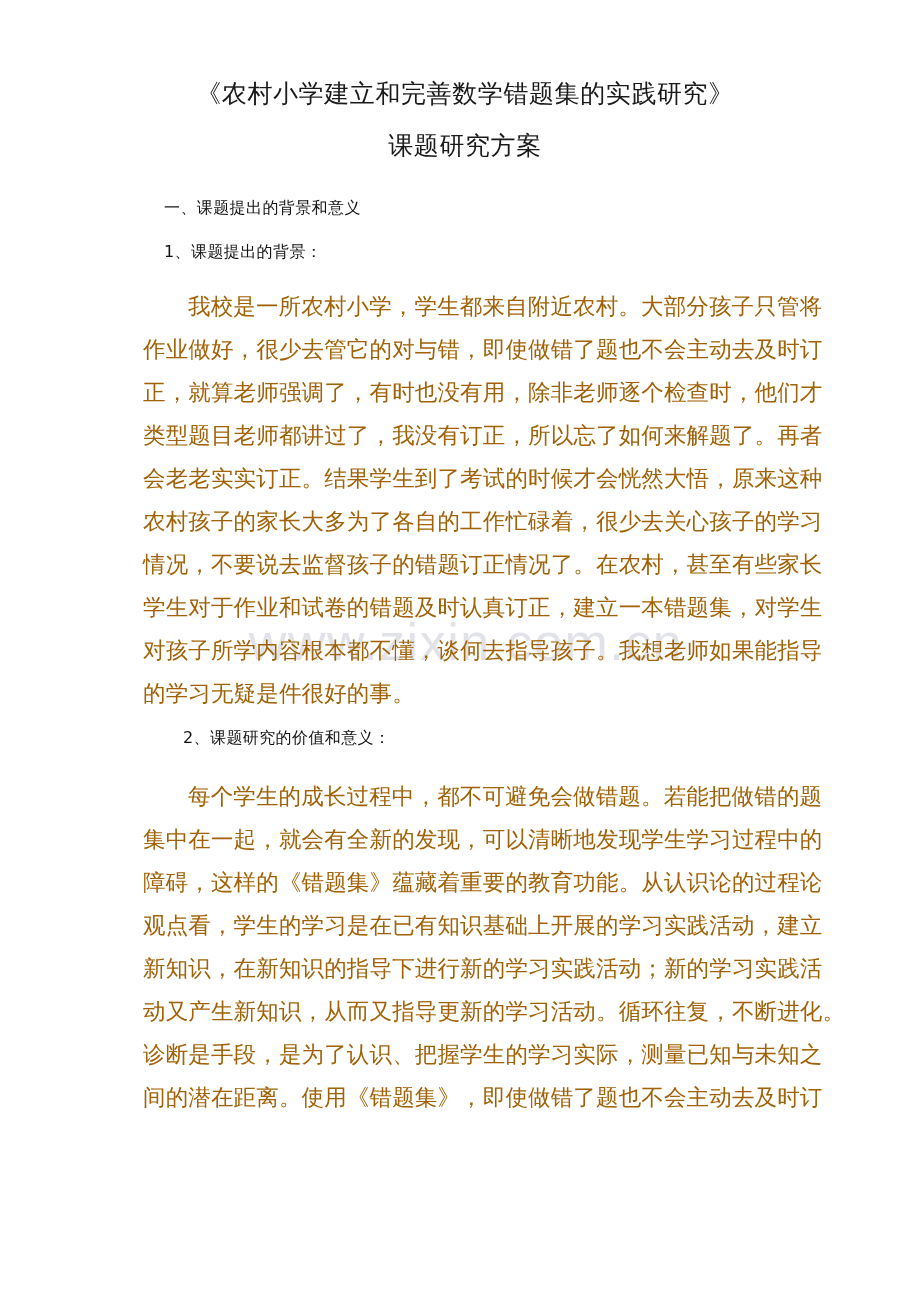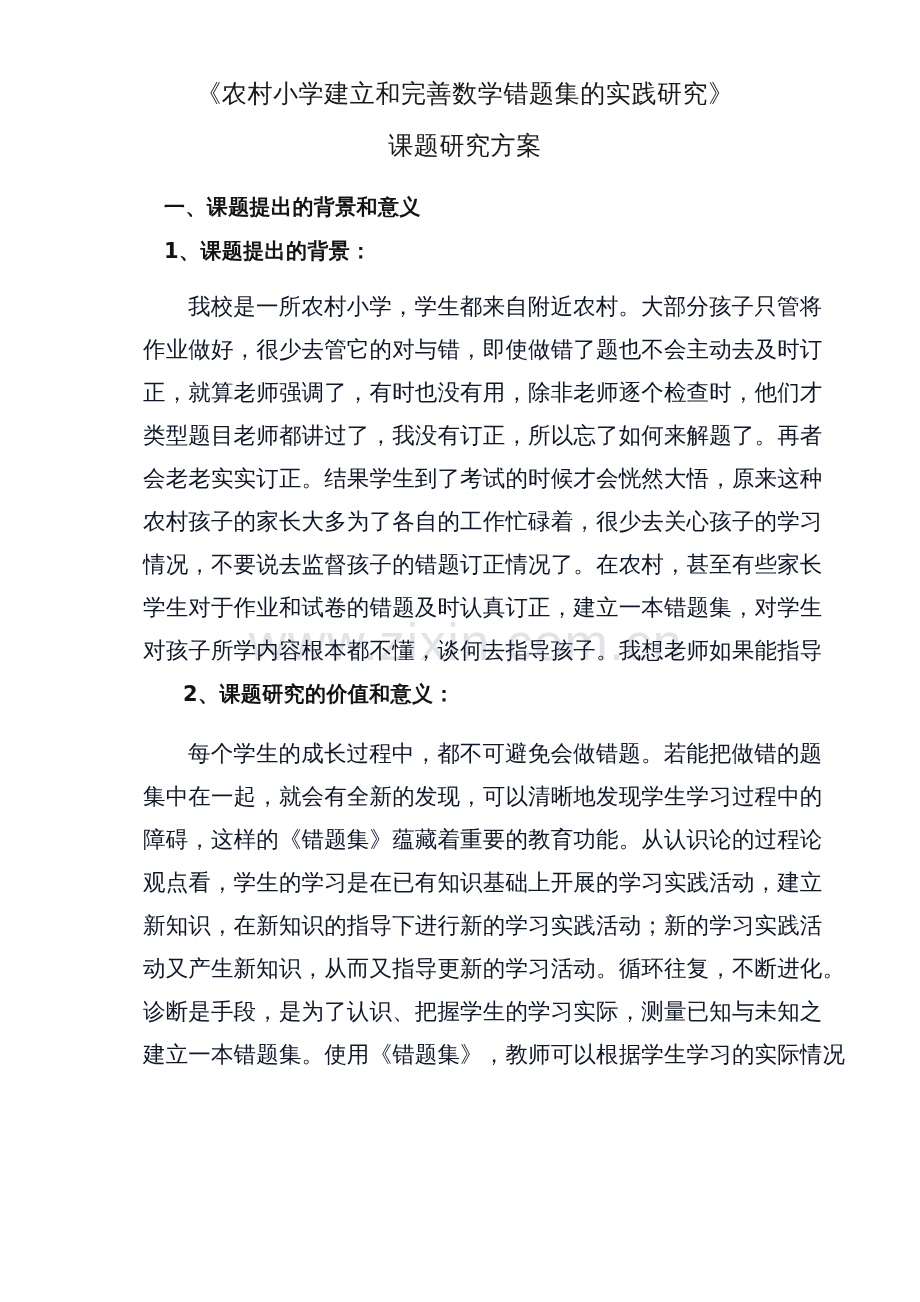--- a/index.html
+++ b/index.html
@@ -72,39 +72,39 @@
     white-space: nowrap;
   }
   .doc-subtitle {
     margin-top: 9px;
     text-align: center;
   }
 
   
   .heading {
     font-family: "DejaVu Sans", sans-serif;
-    font-size: 21px;
-    font-weight: 700;
+    font-size: 16px;
+    font-weight: 400;
     line-height: 43px;
     letter-spacing: 0.4px;
     color: #131313;
     white-space: nowrap;
   }
   .heading.level-1 { margin-top: 19px; text-indent: 21px; }
   .heading.level-2 { margin-top: 1px;  text-indent: 21px; }
   .heading.level-2.deep { text-indent: 40px; }
 
   
   .para {
     font-family: "DejaVu Sans", sans-serif;
     font-size: 22.5px;
     font-weight: 400;
     line-height: 43px;
     letter-spacing: 0.15px;
-    color: #0f172a;
+    color: #a16207;
     text-align: justify;
     text-align-last: left;
     text-justify: inter-character;
   }
   .para .line {
     display: block;
     white-space: nowrap;
   }
   .para .line.indent {
     text-indent: 45px;
@@ -136,31 +136,32 @@
     <div class="para">
       <span class="line indent">我校是一所农村小学，学生都来自附近农村。大部分孩子只管将</span>
       <span class="line">作业做好，很少去管它的对与错，即使做错了题也不会主动去及时订</span>
       <span class="line">正，就算老师强调了，有时也没有用，除非老师逐个检查时，他们才</span>
       <span class="line">类型题目老师都讲过了，我没有订正，所以忘了如何来解题了。再者</span>
       <span class="line">会老老实实订正。结果学生到了考试的时候才会恍然大悟，原来这种</span>
       <span class="line">农村孩子的家长大多为了各自的工作忙碌着，很少去关心孩子的学习</span>
       <span class="line">情况，不要说去监督孩子的错题订正情况了。在农村，甚至有些家长</span>
       <span class="line">学生对于作业和试卷的错题及时认真订正，建立一本错题集，对学生</span>
       <span class="line">对孩子所学内容根本都不懂，谈何去指导孩子。我想老师如果能指导</span>
+      <span class="line">的学习无疑是件很好的事。</span>
     </div>
 
     <div class="heading level-2 deep">2、课题研究的价值和意义：</div>
 
     <div class="gap-md"></div>
 
     <div class="para">
       <span class="line indent">每个学生的成长过程中，都不可避免会做错题。若能把做错的题</span>
       <span class="line">集中在一起，就会有全新的发现，可以清晰地发现学生学习过程中的</span>
       <span class="line">障碍，这样的《错题集》蕴藏着重要的教育功能。从认识论的过程论</span>
       <span class="line">观点看，学生的学习是在已有知识基础上开展的学习实践活动，建立</span>
       <span class="line">新知识，在新知识的指导下进行新的学习实践活动；新的学习实践活</span>
       <span class="line">动又产生新知识，从而又指导更新的学习活动。循环往复，不断进化。</span>
       <span class="line">诊断是手段，是为了认识、把握学生的学习实际，测量已知与未知之</span>
-      <span class="line">建立一本错题集。使用《错题集》，教师可以根据学生学习的实际情况</span>
+      <span class="line">间的潜在距离。使用《错题集》，即使做错了题也不会主动去及时订</span>
     </div>
 
   </div>
 </div>
 
 </body></html>

